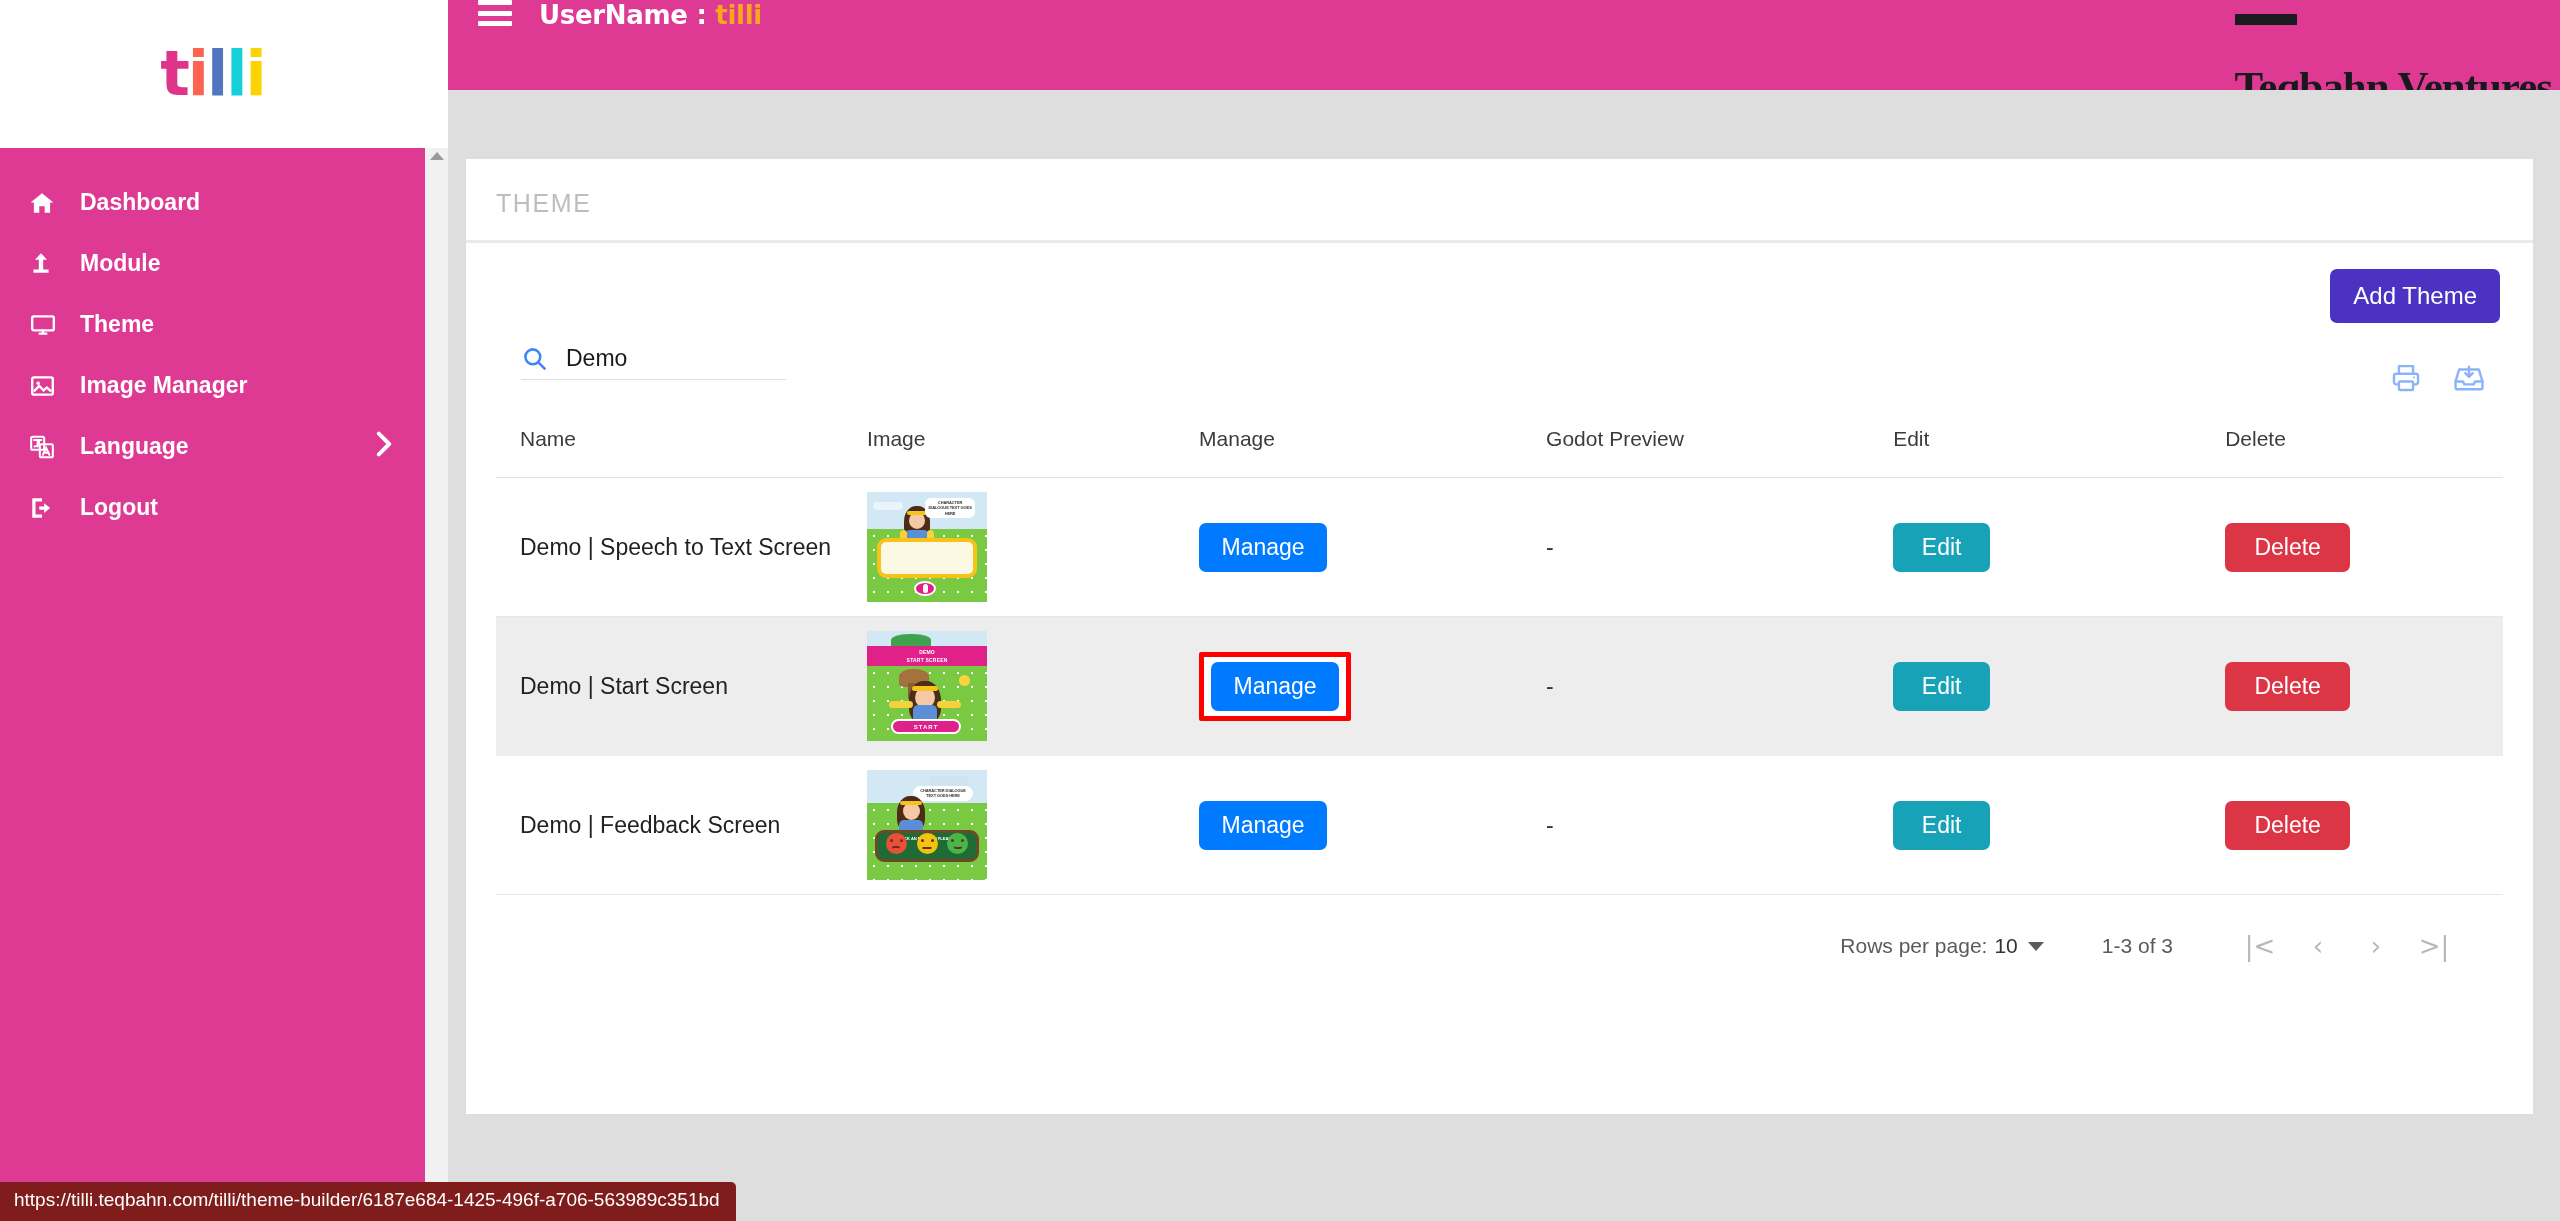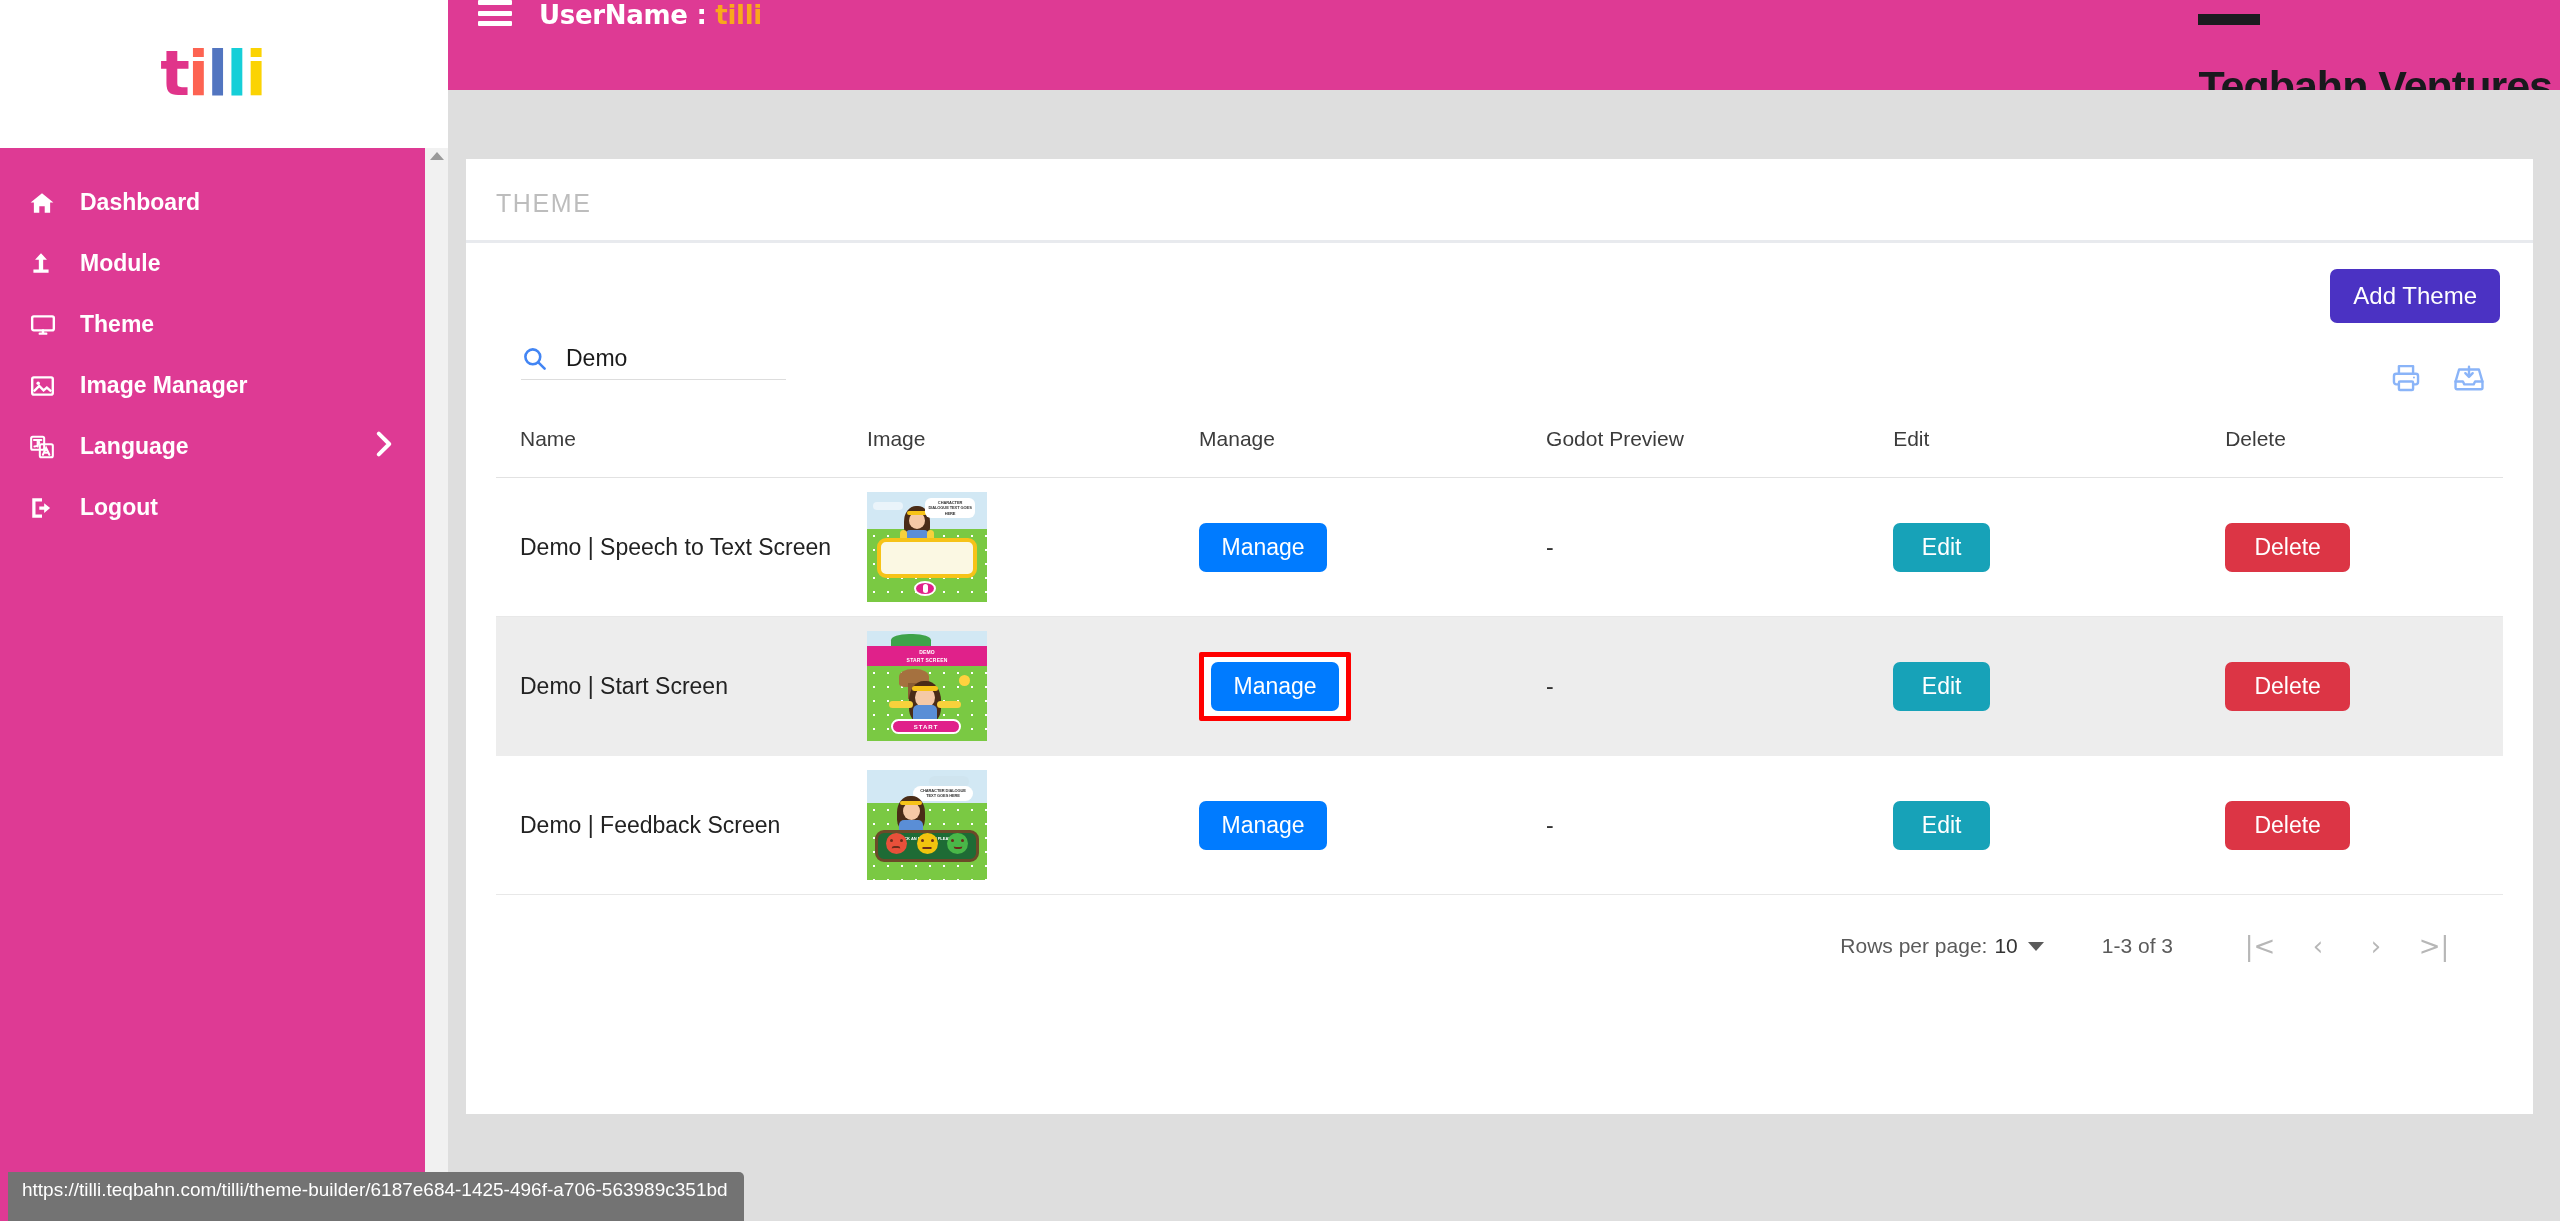--- a/index.html
+++ b/index.html
@@ -89,21 +89,21 @@
     letter-spacing: -0.3px;
   }
   .username .uval { color: #f9a81b; }
   .venture {
     position: absolute; right: 8px; top: 14px;
     text-align: left;
   }
   .venture-bar { width: 62px; height: 11px; background: #1b1b1f; margin-bottom: 6px; }
   .venture-title {
     font-size: 43px; font-weight: 800; color: #19191d; line-height: 1;
-    font-family: Liberation Sans, sans-serif; letter-spacing: -1px; margin-top: 40px;
+    font-family: Liberation Serif, serif; letter-spacing: -1px; margin-top: 40px;
   }
   .venture-sub {
     font-size: 16px; color: #2c2c30; line-height: 1.28; margin-top: 4px;
     font-family: "DejaVu Sans", sans-serif;
   }
 
   
   .page {
     position: absolute; left: 448px; top: 90px;
     width: 2112px; height: 1131px;
@@ -224,28 +224,27 @@
   .pager .range { margin-right: 58px; color: #5b5b5b; }
   .pg-btn {
     width: 58px; text-align: center; color: #b7b7b7;
     font-size: 26px; cursor: pointer; user-select: none;
     font-family: "DejaVu Sans", sans-serif;
   }
 
   
   .statusbar {
     position: absolute; left: 0; bottom: 0;
-    background: #737373; color: #ffffff;
+    background: #7f1d1d; color: #ffffff;
     font-size: 19px;
-    padding: 7px 16px 20px 14px;
+    padding: 7px 16px 10px 14px;
     border-top-right-radius: 5px;
     font-family: "Liberation Sans", sans-serif;
     white-space: nowrap;
     z-index: 50;
-    margin-left: 8px;
   }
 
   
   .sky  { position:absolute; left:0; top:0; width:100%; height:38%; background:#d2e8f4; }
   .grass{ position:absolute; left:0; bottom:0; width:100%; height:66%; background:#7ac943;
           background-image: radial-gradient(#ffffff 1px, transparent 1px);
           background-size: 14px 14px; }
   .bubble {
     position:absolute; background:#fff; border-radius:6px;
     font-size:4px; color:#333; text-align:center; line-height:1.35;

